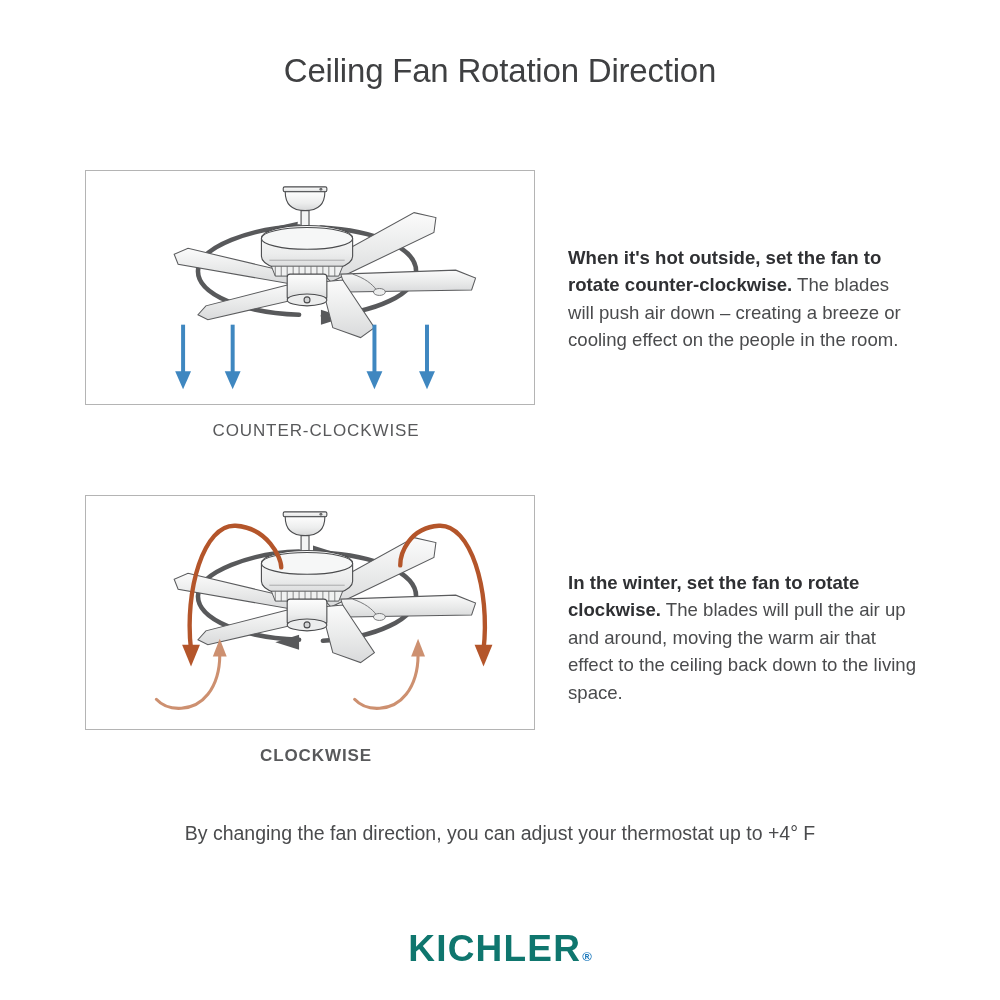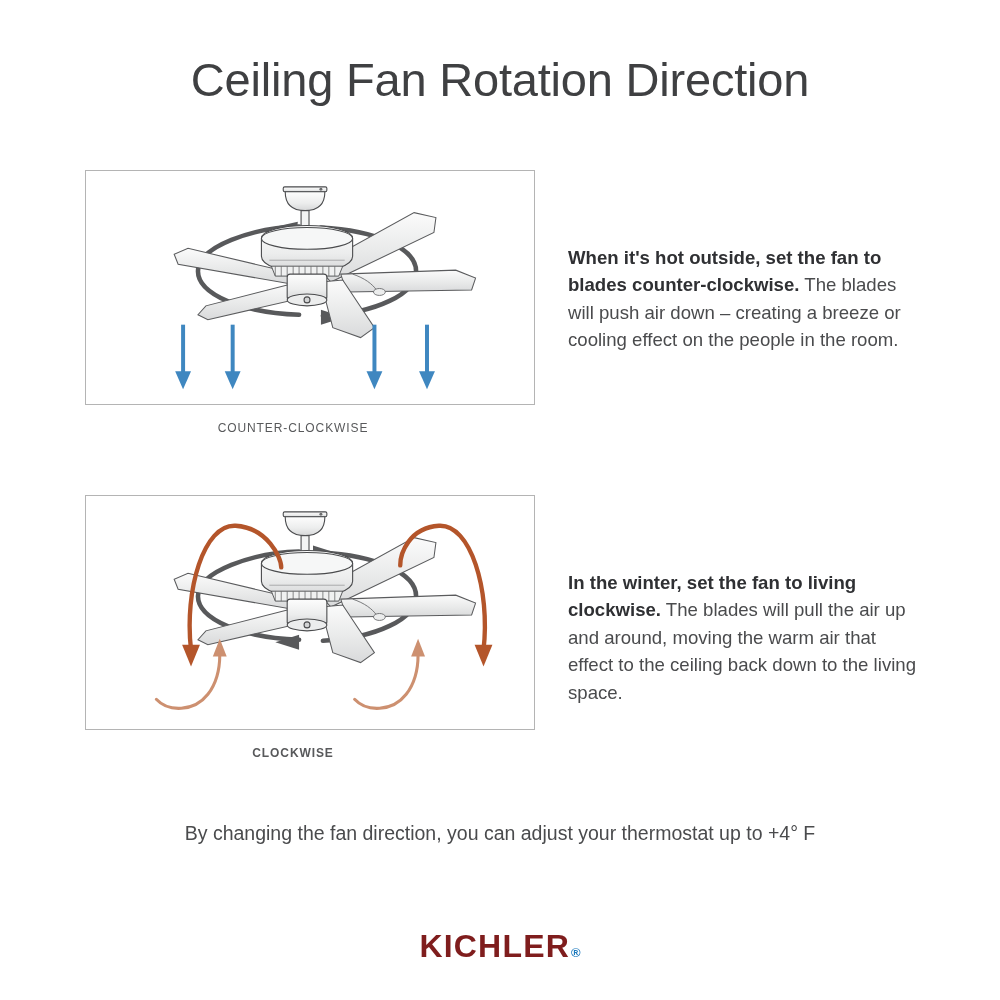--- a/index.html
+++ b/index.html
@@ -18,21 +18,21 @@
   }
 
   
   #page-title {
     position: absolute;
     top: 52px;
     left: 0;
     width: 1000px;
     text-align: center;
     font-family: "Liberation Sans", sans-serif;
-    font-size: 47px;
+    font-size: 33px;
     font-weight: 300;
     letter-spacing: -0.2px;
     color: #3f4042;
     white-space: nowrap;
   }
 
   
   .panel {
     position: absolute;
     border: 1px solid #b4b4b4;
@@ -40,23 +40,23 @@
     box-sizing: border-box;
   }
   #panel-ccw { left: 85px;  top: 170px; width: 450px; height: 235px; }
   #panel-cw  { left: 85px;  top: 495px; width: 450px; height: 235px; }
 
   .panel svg { display: block; width: 100%; height: 100%; }
 
   .panel-caption {
     position: absolute;
     width: 450px;
-    left: 68px;
+    left: 91px;
     text-align: center;
-    font-size: 12px;
+    font-size: 17px;
     font-weight: 400;
     letter-spacing: 0.9px;
     color: #58595b;
   }
   #caption-ccw { top: 421px; }
   #caption-cw  { top: 746px; font-weight: bold; }
 
   
   .copy {
     position: absolute;
@@ -92,24 +92,24 @@
   #brand-logo {
     position: absolute;
     left: 0;
     top: 928px;
     width: 1000px;
     text-align: center;
     white-space: nowrap;
   }
   #brand-logo .wordmark {
     font-family: "Liberation Sans", sans-serif;
-    font-size: 32px;
+    font-size: 37px;
     font-weight: 700;
     letter-spacing: 1.2px;
-    color: #7f1d1d;
+    color: #0f766e;
     vertical-align: baseline;
   }
   #brand-logo .reg {
     font-size: 13px;
     font-weight: 700;
     color: #1b79bd;
     vertical-align: baseline;
     margin-left: 1px;
   }
 </style>
@@ -297,25 +297,25 @@
     </g>
     <g fill="#cd9070" stroke="none">
       <path d="M127,162 L134,144 L141,162 Z"></path>
       <path d="M327,162 L334,144 L341,162 Z"></path>
     </g>
   </svg>
 </div>
 <div id="caption-cw" class="panel-caption">CLOCKWISE</div>
 
 <p id="copy-summer" class="copy">
-  <b>When it's hot outside, set the fan to blades counter-clockwise.</b><span> The blades will push air down – creating a breeze or cooling effect on the people in the room.</span>
+  <b>When it's hot outside, set the fan to rotate counter-clockwise.</b><span> The blades will push air down – creating a breeze or cooling effect on the people in the room.</span>
 </p>
 
 <p id="copy-winter" class="copy">
-  <b>In the winter, set the fan to living clockwise.</b><span> The blades will pull the air up and around, moving the warm air that effect to the ceiling back down to the living space.</span>
+  <b>In the winter, set the fan to rotate clockwise.</b><span> The blades will pull the air up and around, moving the warm air that effect to the ceiling back down to the living space.</span>
 </p>
 
 <div id="footer-note">
   <span>By changing the fan direction, you can adjust your thermostat up to +4° F</span>
 </div>
 
 <div id="brand-logo">
   <span class="wordmark">KICHLER</span><span class="reg">®</span>
 </div>
 

